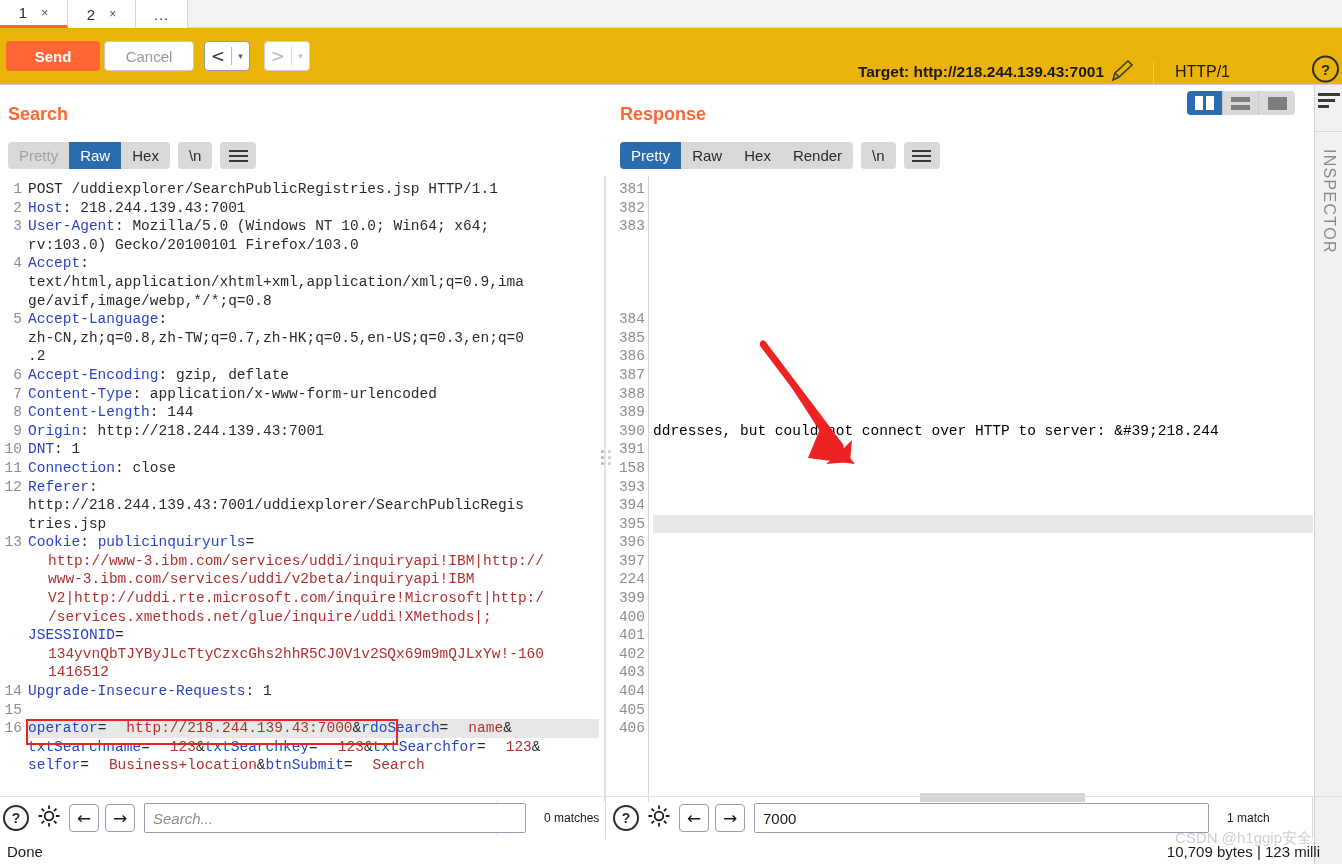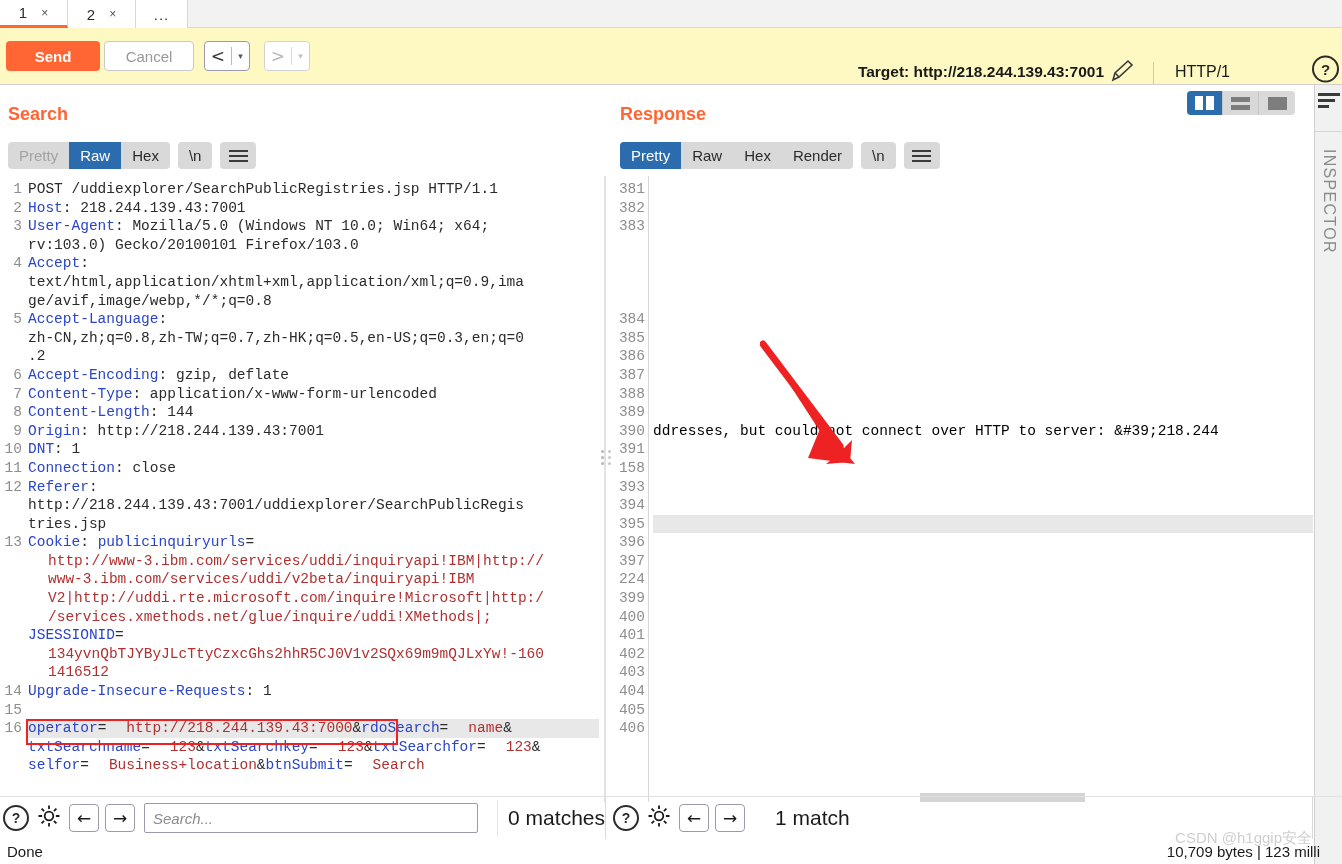--- a/index.html
+++ b/index.html
@@ -34,21 +34,21 @@
   .tab.active { border-bottom: 3px solid #ff6633; background:#ffffff; }
   .tab .tab-label { font-weight: 500; }
   .tab .tab-close { margin-left: 14px; color: #555; font-size: 12px; }
   #tab-0 { left: 0; width: 68px; }
   #tab-1 { left: 68px; width: 68px; }
   #tab-dots { left: 136px; width: 52px; color:#333; font-weight:bold; letter-spacing:1px; }
 
   
   .actionbar {
     position: absolute; left: 0; top: 28px; width: 1342px; height: 57px;
-    background: #fef9c3;
+    background: #eab308;
     border-bottom: 1px solid #cfcfcf;
   }
   .btn-send {
     position: absolute; left: 6px; top: 13px; width: 94px; height: 30px;
     background: #ff6633; color: #ffffff;
     border: none; border-radius: 4px;
     font-size: 15px; font-weight: bold;
     font-family: "Liberation Sans", sans-serif;
     cursor: pointer;
   }
@@ -291,21 +291,21 @@
     border: 1px solid #9a9aac; border-radius: 2px;
     background: #ffffff; padding: 0 8px;
     font-size: 15px; color: #1a1a1a;
     font-family: "Liberation Sans", sans-serif;
     outline: none;
   }
   .search-input::placeholder { color: #8d8d8d; font-style: italic; }
   #req-search { width: 382px; }
   #res-search { width: 455px; }
   .match-count {
-    margin-left: 30px; font-size: 21px; color: #1a1a1a; white-space: nowrap;
+    margin-left: 18px; font-size: 12px; color: #1a1a1a; white-space: nowrap;
   }
 
   
   .status-left {
     position: absolute; left: 7px; top: 843px;
     font-size: 15px; color: #1a1a1a;
   }
   .status-right {
     position: absolute; right: 22px; top: 843px;
     font-size: 15px; color: #1a1a1a; white-space: nowrap;
@@ -567,20 +567,21 @@
     <div class="icon-gear">
       <svg width="28" height="28" viewBox="0 0 28 28" aria-hidden="true">
         <g stroke="#1a1a1a" stroke-width="1.8" fill="none">
           <circle cx="14" cy="14" r="4.3"></circle>
           <path d="M14 3.5v3.6M14 20.9v3.6M3.5 14h3.6M20.9 14h3.6M6.6 6.6l2.5 2.5M18.9 18.9l2.5 2.5M21.4 6.6l-2.5 2.5M9.1 18.9l-2.5 2.5"></path>
         </g>
       </svg>
     </div>
     <div class="arrow-btn">←</div>
     <div class="arrow-btn">→</div>
+    <input class="search-input" id="res-search" type="text" placeholder="" value="7000" style="">
     <div class="match-count">1 match</div>
   </div>
 
   <div class="status-left">Done</div>
   <div class="watermark">CSDN @h1ggip安全</div>
   <div class="status-right">10,709 bytes | 123 milli</div>
 
 </div>
 
 </body></html>

